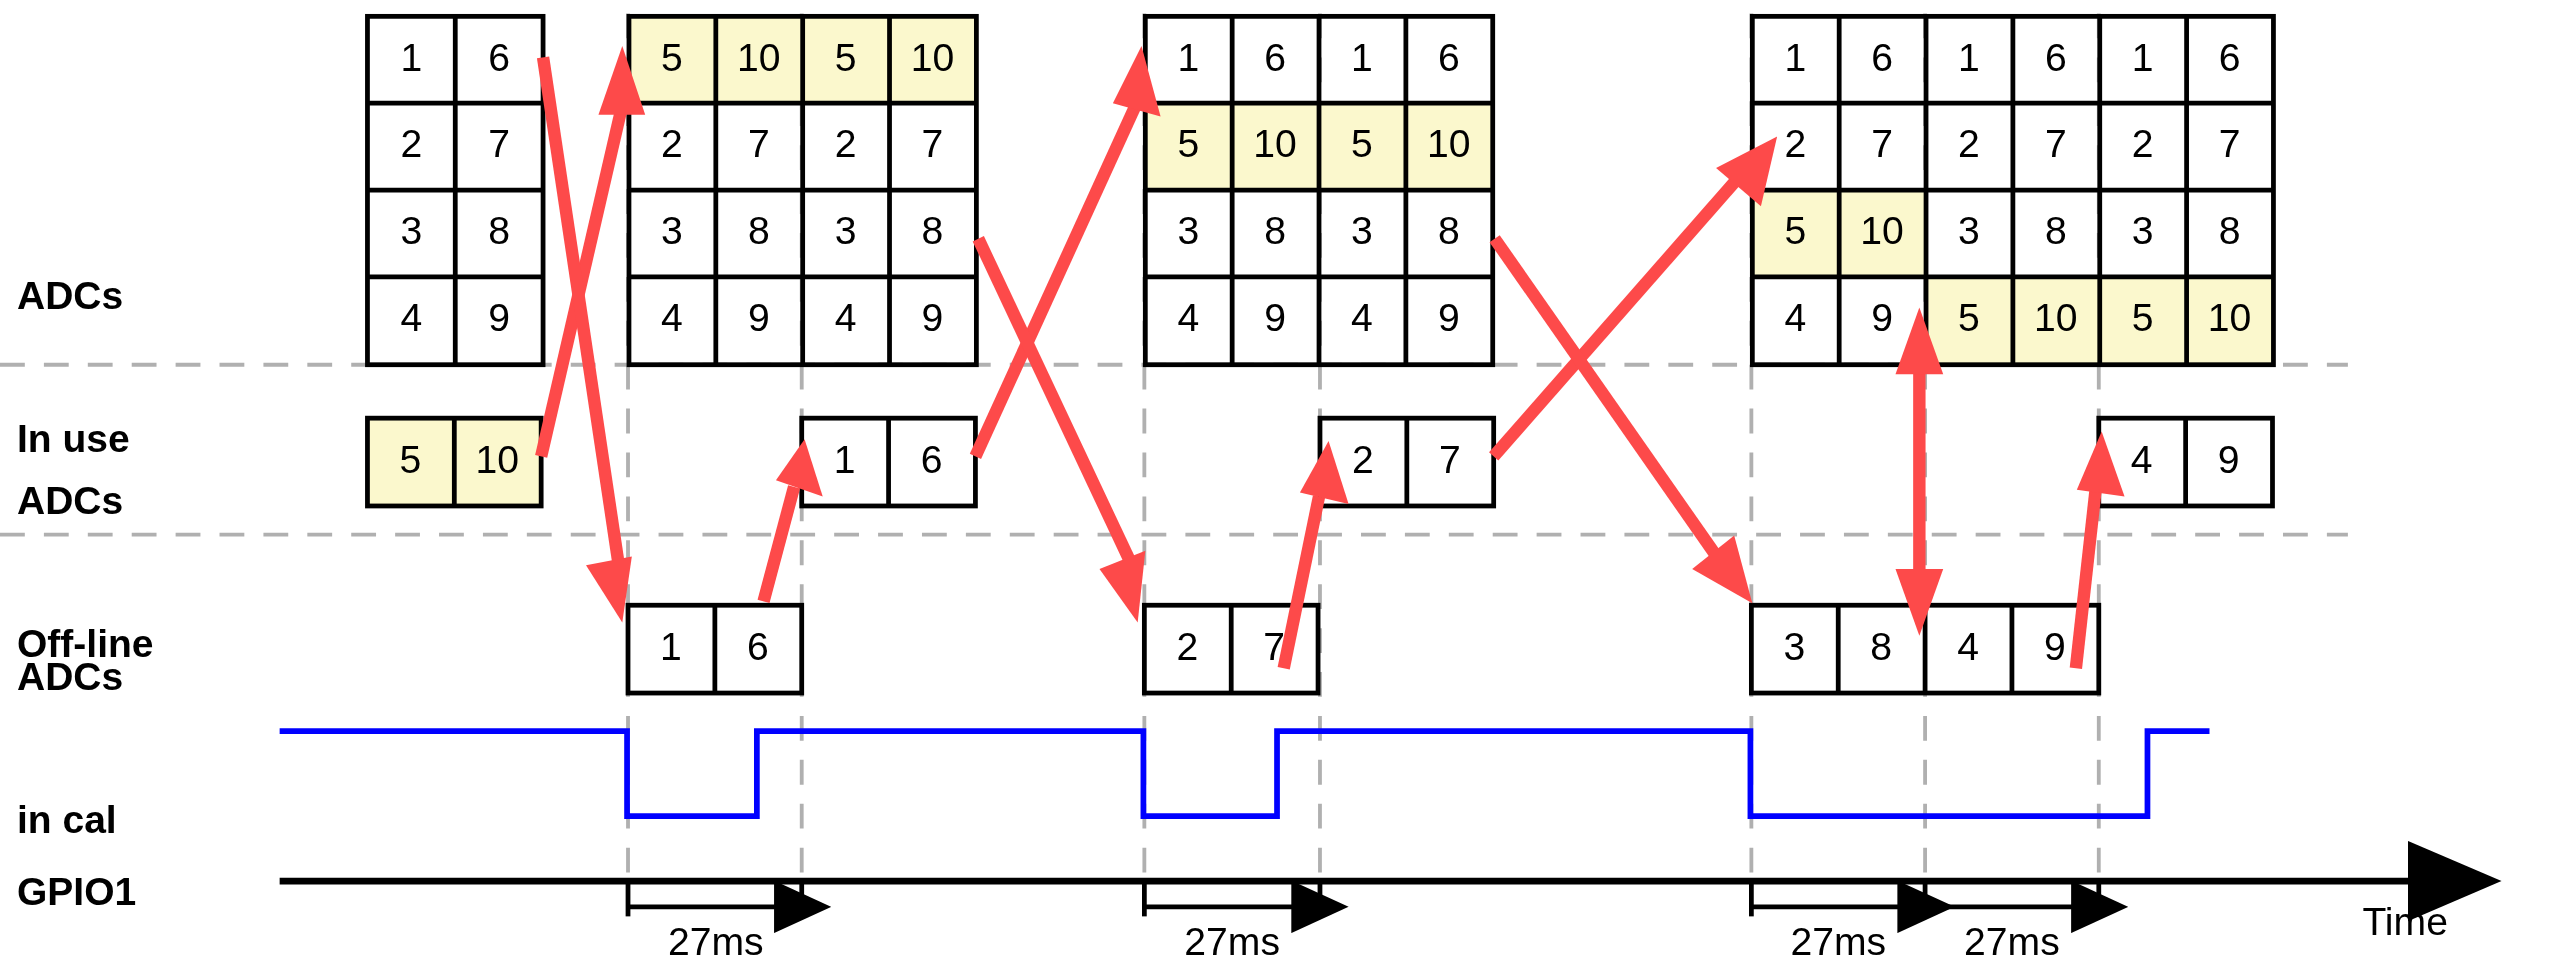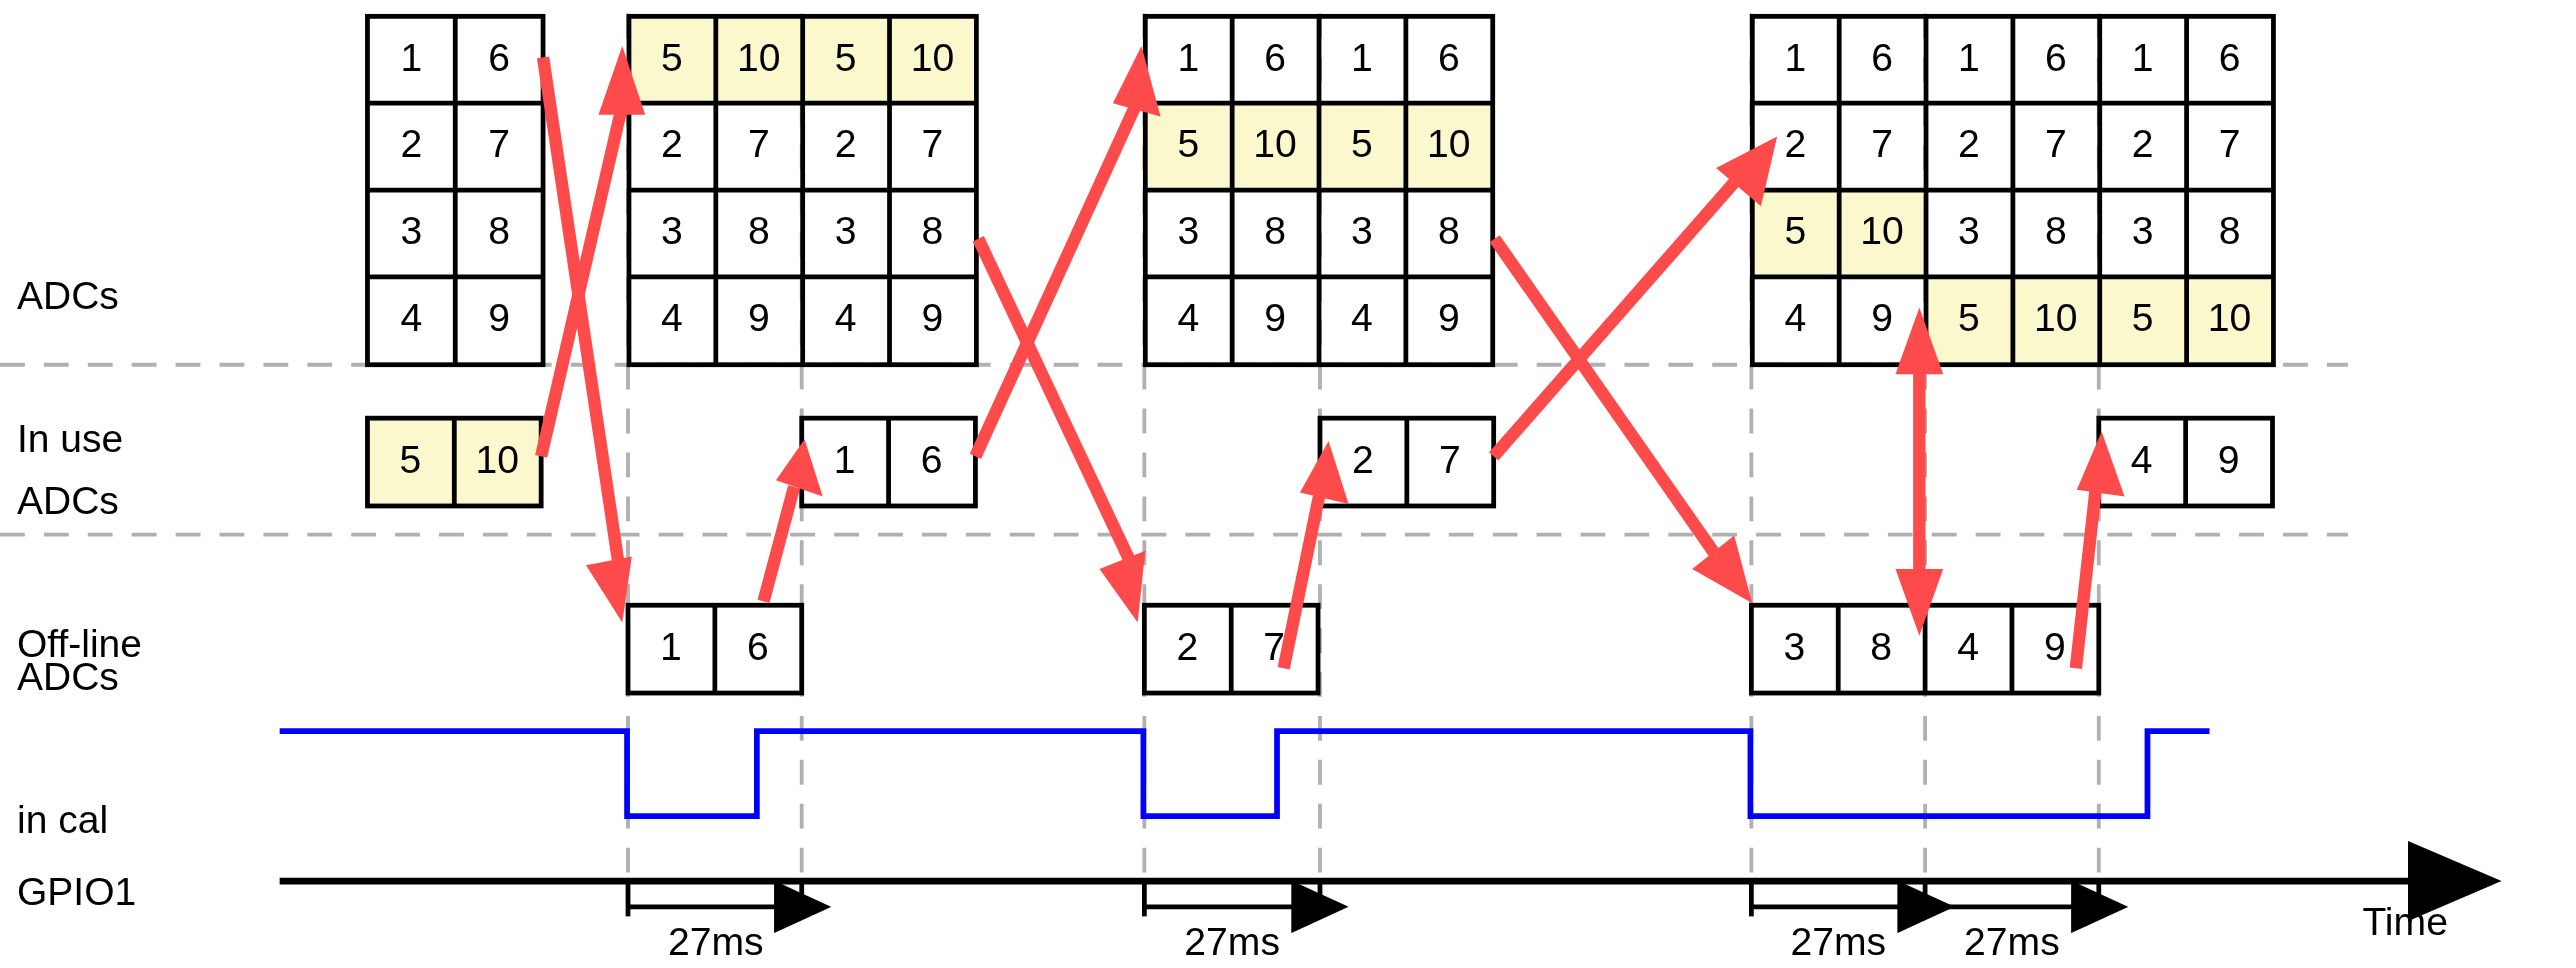--- a/index.html
+++ b/index.html
@@ -1,20 +1,20 @@
 <!DOCTYPE html>
 <html><head>
 <meta charset="utf-8">
 <style>
   html,body{margin:0;padding:0;background:#ffffff;}
   #root{position:relative;width:2576px;height:969px;background:#fff;
         font-family:"Liberation Sans",sans-serif;overflow:hidden;}
   svg{position:absolute;top:0;left:0;}
   .rowlabel{position:absolute;font-size:39px;color:#000;line-height:1.22;
-            white-space:pre;letter-spacing:0px;}
+            white-space:pre;letter-spacing:0px;font-weight:bold;}
   .cellnum{font-family:"Liberation Sans",sans-serif;font-size:41px;fill:#000;
            text-anchor:middle;dominant-baseline:middle;}
   .tlabel{font-family:"Liberation Sans",sans-serif;font-size:41px;fill:#000;
           text-anchor:middle;}
   .timelabel{font-family:"Liberation Sans",sans-serif;font-size:41px;fill:#000;
              text-anchor:middle;}
 </style>
 </head>
 <body>
 

